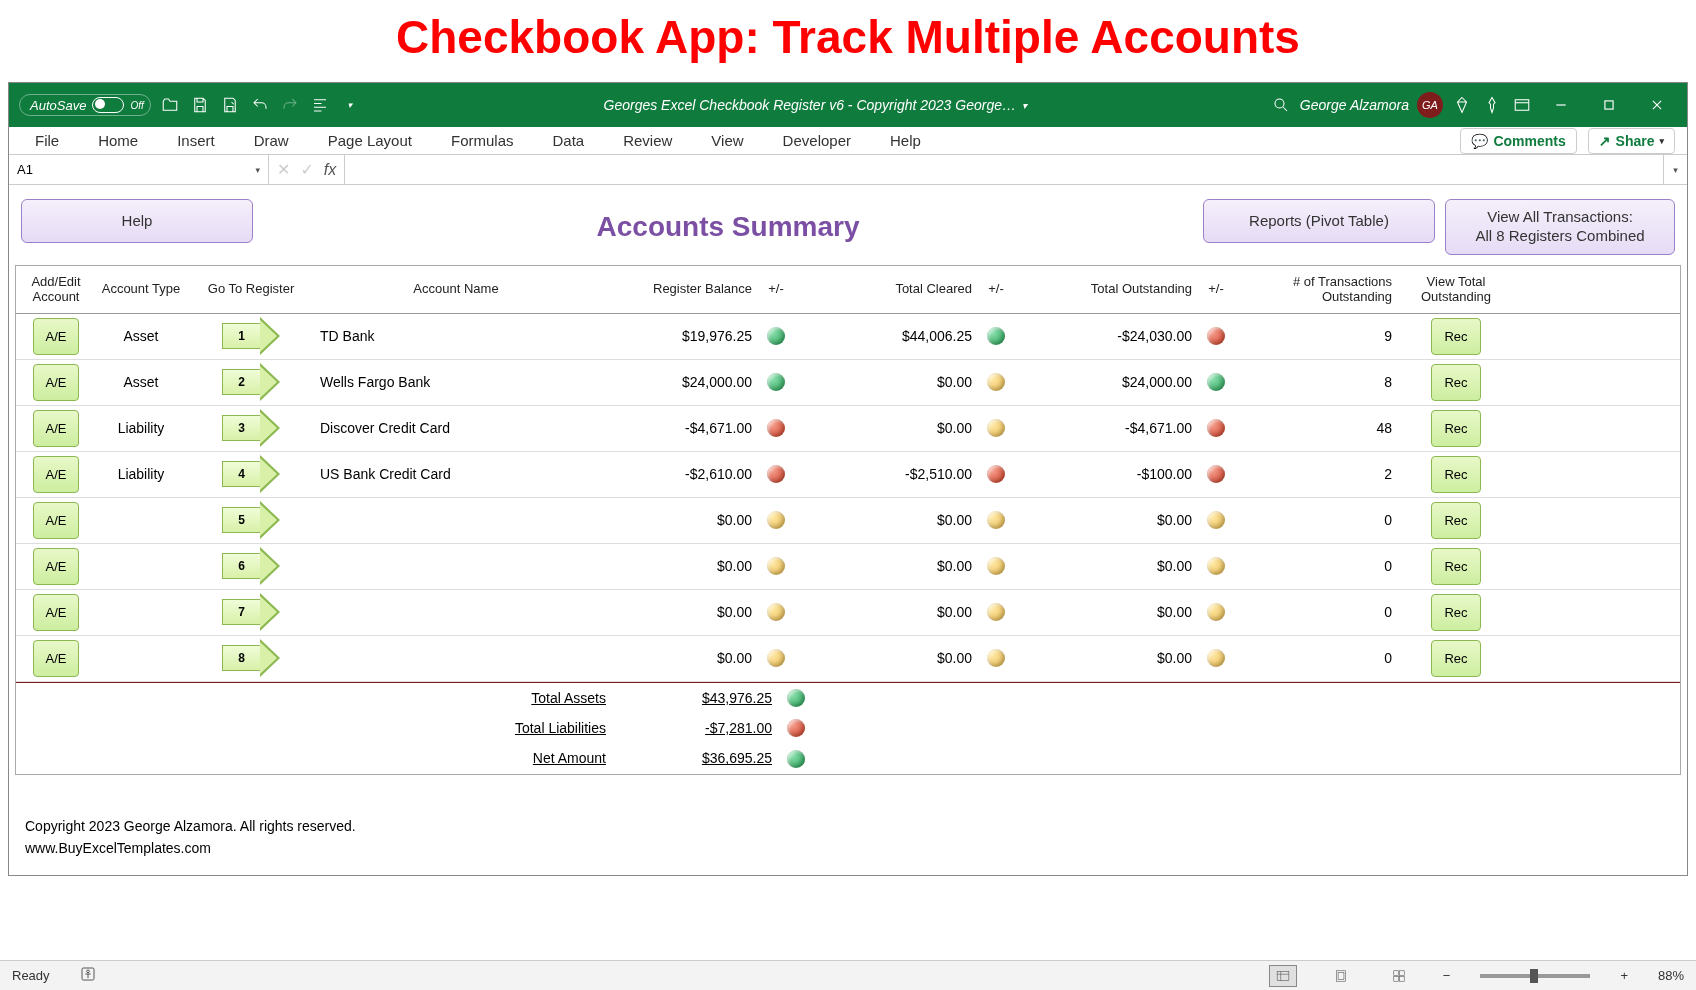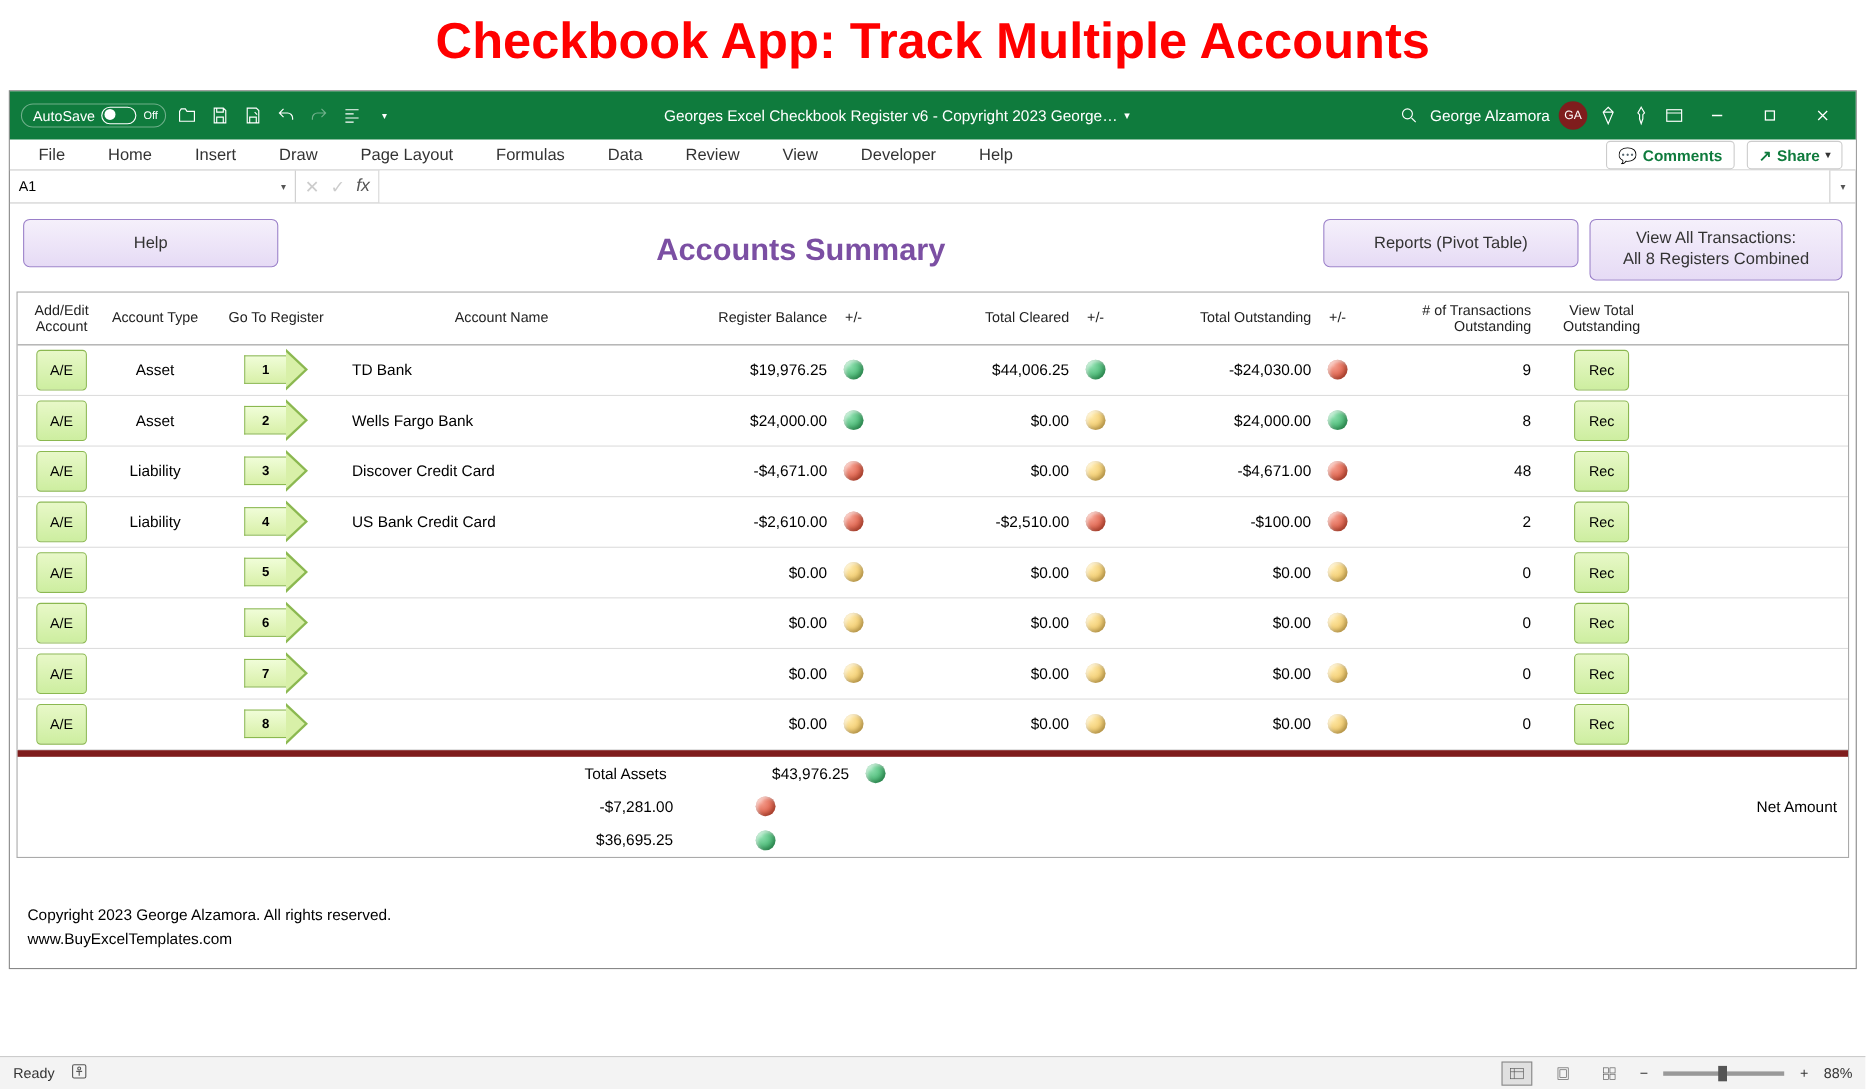--- a/index.html
+++ b/index.html
@@ -3,21 +3,21 @@
 <meta charset="utf-8">
 <style>
 * { box-sizing: border-box; margin: 0; padding: 0; }
 body { font-family: "Segoe UI", Arial, sans-serif; background: #fff; width: 1696px; height: 990px; overflow: hidden; position: relative; }
 
 .banner { text-align: center; font-size: 46px; font-weight: bold; color: #ff0000; padding: 10px 0 18px; font-family: Arial, sans-serif; }
 
 .excel-window { border: 1px solid #888; margin: 0 8px; background: #fff; }
 
 
-.titlebar { background: #0f7b3d; height: 44px; display: flex; align-items: center; color: #fff; padding: 0 10px; gap: 8px; }
+.titlebar { background: #0f7b3d; height: 44px; display: flex; align-items: center; color: #fff; padding: 0 10px; gap: 8px; font-style: italic; }
 .autosave { display: flex; align-items: center; gap: 6px; font-size: 13px; border: 1px solid rgba(255,255,255,0.4); border-radius: 14px; padding: 2px 6px 2px 10px; }
 .toggle { width: 32px; height: 16px; border: 1px solid #fff; border-radius: 8px; position: relative; background: transparent; }
 .toggle::after { content: ""; position: absolute; left: 2px; top: 1px; width: 10px; height: 10px; background: #fff; border-radius: 50%; }
 .tb-icon { width: 22px; height: 22px; display: flex; align-items: center; justify-content: center; cursor: pointer; }
 .tb-icon svg { stroke: #fff; fill: none; stroke-width: 1.4; }
 .tb-spacer { flex: 1; }
 .doc-title { font-size: 14px; color: #fff; display: flex; align-items: center; gap: 6px; }
 .doc-title .chev { font-size: 10px; }
 .user-block { display: flex; align-items: center; gap: 8px; font-size: 14px; }
 .avatar { width: 26px; height: 26px; border-radius: 50%; background: #7f1d1d; color: #fff; font-size: 11px; display: flex; align-items: center; justify-content: center; }
@@ -64,29 +64,29 @@
 .arrow-btn { display: inline-flex; align-items: center; cursor: pointer; }
 .arrow-body { background: linear-gradient(#f0fdd8, #d8f0a8); border: 1px solid #8bb850; border-right: none; height: 26px; width: 38px; display: flex; align-items: center; justify-content: center; font-size: 12px; font-weight: bold; }
 .arrow-head { width: 0; height: 0; border-top: 19px solid transparent; border-bottom: 19px solid transparent; border-left: 20px solid #8bb850; position: relative; }
 .arrow-head::after { content: ""; position: absolute; left: -20px; top: -16px; width: 0; height: 0; border-top: 16px solid transparent; border-bottom: 16px solid transparent; border-left: 17px solid #d8f0a8; }
 
 .dot { width: 18px; height: 18px; border-radius: 50%; display: inline-block; vertical-align: middle; box-shadow: inset -2px -2px 4px rgba(0,0,0,0.25), inset 2px 2px 3px rgba(255,255,255,0.6); }
 .dot.green { background: radial-gradient(circle at 30% 30%, #8fe0b0, #1fa050); }
 .dot.red { background: radial-gradient(circle at 30% 30%, #f5a090, #d03a20); }
 .dot.yellow { background: radial-gradient(circle at 30% 30%, #ffe9a8, #e8b84a); }
 
-.totals { display: grid; grid-template-columns: 600px 160px 40px 1fr; align-items: center; border-top: 6px solid #7f1d1d; }
+.totals { display: grid; grid-template-columns: 600px 160px 40px 1fr; align-items: center; border-top: 1px solid #7f1d1d; text-decoration: underline; }
 .totals .lbl { text-align: right; padding: 6px 10px; font-size: 14px; }
 .totals .val { text-align: right; padding: 6px 4px; font-size: 14px; }
 .totals .dotcell { text-align: center; padding: 6px 4px; }
 
 .footer-text { padding: 40px 10px 10px; font-size: 14px; color: #000; line-height: 1.6; }
 
 
-.statusbar { position: absolute; bottom: 0; left: 0; right: 0; height: 30px; background: #f3f3f3; border-top: 1px solid #ccc; display: flex; align-items: center; padding: 0 12px; font-size: 13px; gap: 14px; color: #333; }
+.statusbar { position: absolute; bottom: 0; left: 0; right: 0; height: 30px; background: #f3f3f3; border-top: 1px solid #ccc; display: flex; align-items: center; padding: 0 12px; font-size: 13px; gap: 30px; color: #333; }
 .statusbar .spacer { flex: 1; }
 .view-btn { width: 28px; height: 22px; display: flex; align-items: center; justify-content: center; border: 1px solid transparent; cursor: pointer; }
 .view-btn.active { border: 1px solid #888; background: #e0e0e0; }
 .zoom-slider { width: 110px; height: 4px; background: #999; position: relative; }
 .zoom-thumb { position: absolute; top: -5px; left: 45%; width: 8px; height: 14px; background: #555; }
 </style>
 </head>
 <body>
 
 <div class="banner">Checkbook App: Track Multiple Accounts</div>
@@ -382,20 +382,21 @@
     <div class="right">0</div>
     <div><span class="rec-btn">Rec</span></div>
   </div>
         </div>
 
       <div class="totals">
         <div class="lbl">Total Assets</div>
         <div class="val">$43,976.25</div>
         <div class="dotcell"><span class="dot green"></span></div>
         <div></div>
+        <div class="lbl">Total Liabilities</div>
         <div class="val">-$7,281.00</div>
         <div class="dotcell"><span class="dot red"></span></div>
         <div></div>
         <div class="lbl">Net Amount</div>
         <div class="val">$36,695.25</div>
         <div class="dotcell"><span class="dot green"></span></div>
         <div></div>
       </div>
     </div>
 

